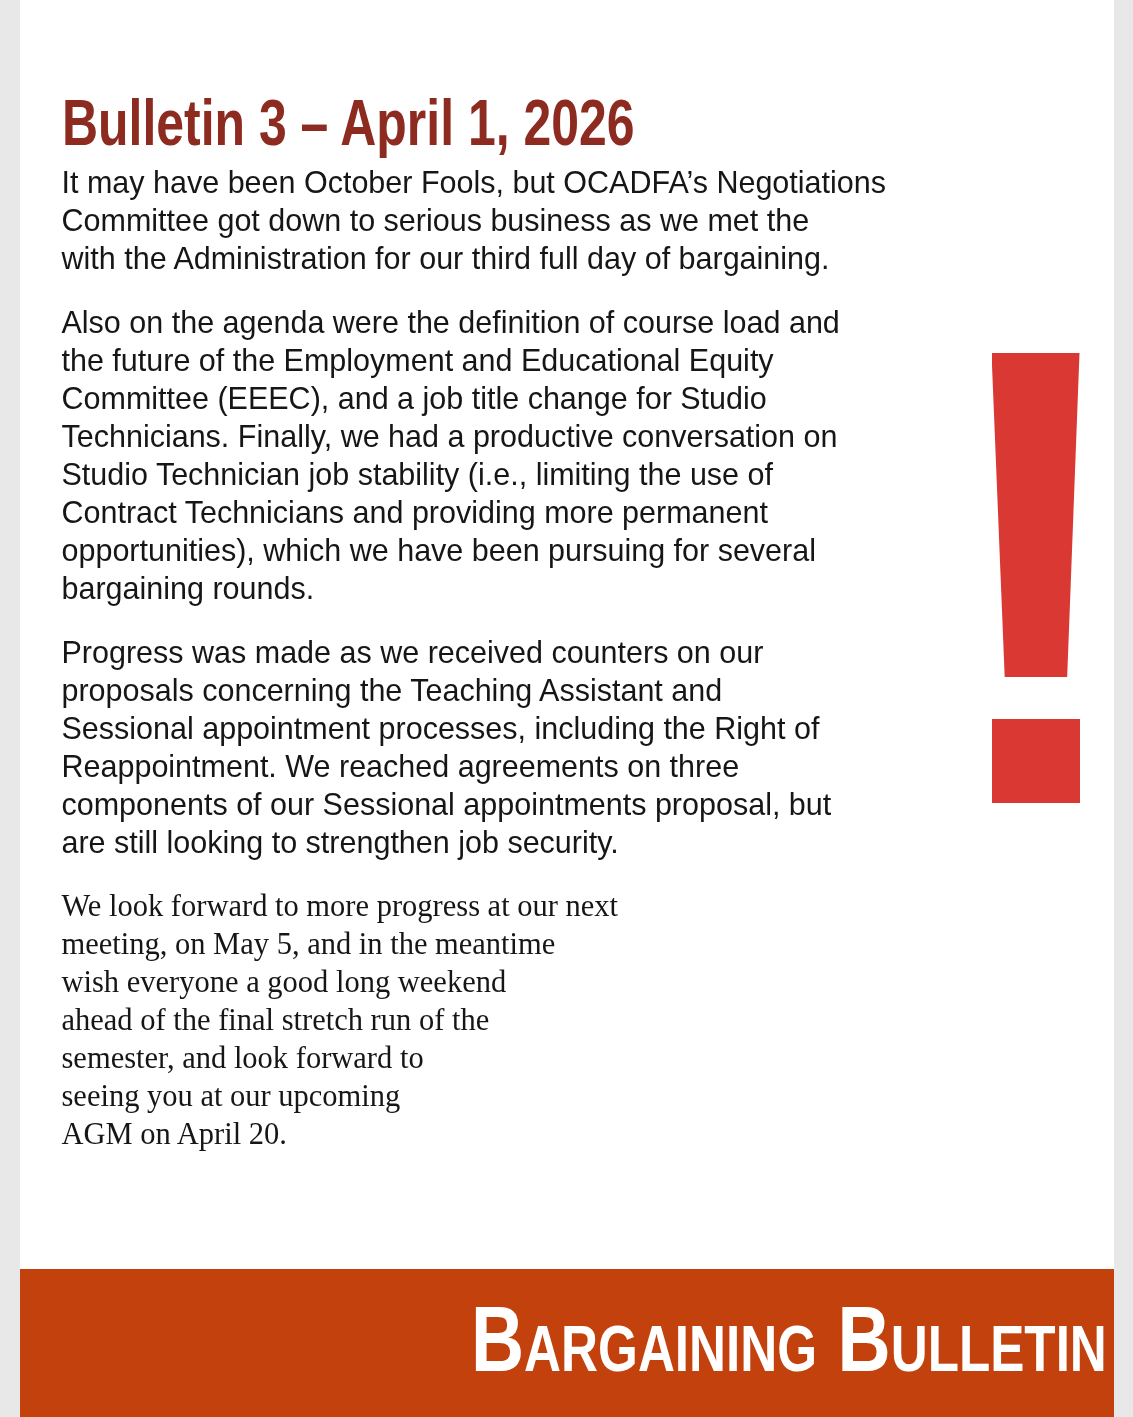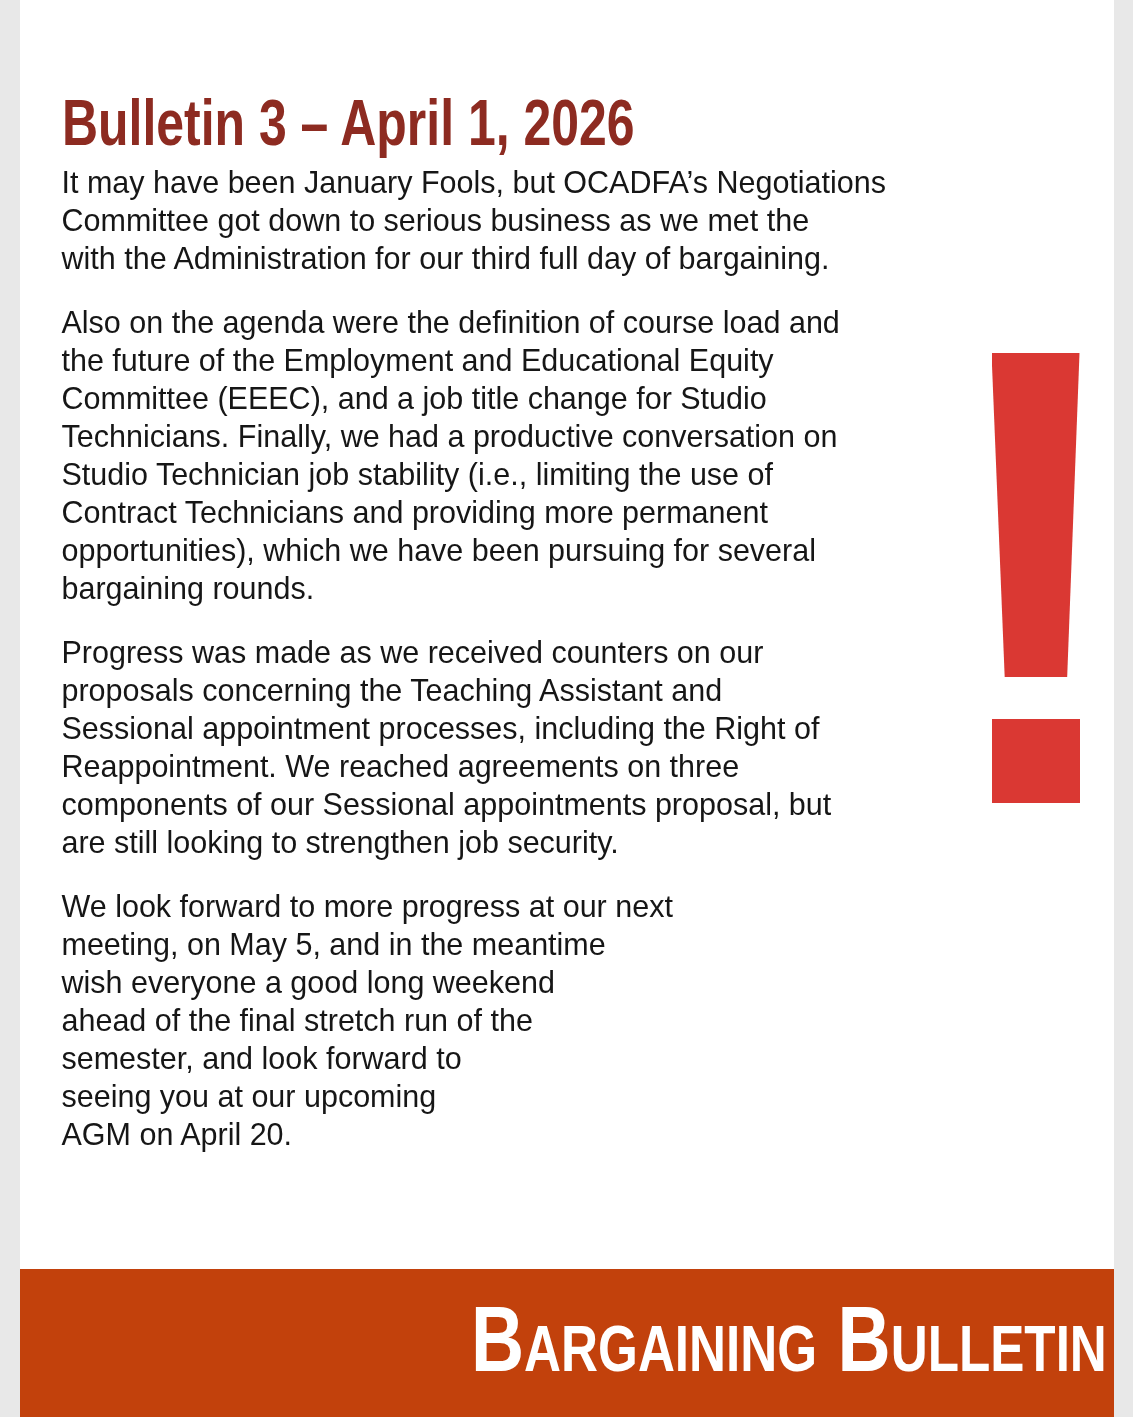--- a/index.html
+++ b/index.html
@@ -25,21 +25,21 @@
   
   .body-col{
     position:absolute;left:42px;top:163px;width:880px;
     color:#161616;
     font-size:30.5px;line-height:38px;
   }
   .body-col p{
     margin:0 0 26px 0;
     white-space:pre-line;
   }
-  .body-col p.last{margin-top:12px;}
+  .body-col p.last{margin-top:12px;font-family:Liberation Serif, serif;}
 
   
   .exclaim{position:absolute;left:0;top:0;width:0;height:0;}
   .exclaim .bar{
     position:absolute;left:972px;top:353px;width:88px;height:324px;
     background:#da3833;
     clip-path:polygon(0% 0%,100% 0%,86% 100%,15% 100%);
   }
   .exclaim .dot{
     position:absolute;left:972px;top:719px;width:88px;height:84px;
@@ -136,21 +136,21 @@
   }
 </style>
 </head>
 <body>
 
 <div class="page">
 
   <h1 class="title">Bulletin 3 – April 1, 2026</h1>
 
   <div class="body-col">
-    <p>It may have been January Fools, but OCADFA’s Negotiations
+    <p>It may have been October Fools, but OCADFA’s Negotiations
 Committee got down to serious business as we met the
 with the Administration for our third full day of bargaining.</p>
     <p>Also on the agenda were the definition of course load and
 the future of the Employment and Educational Equity
 Committee (EEEC), and a job title change for Studio
 Technicians. Finally, we had a productive conversation on
 Studio Technician job stability (i.e., limiting the use of
 Contract Technicians and providing more permanent
 opportunities), which we have been pursuing for several
 bargaining rounds.</p>

